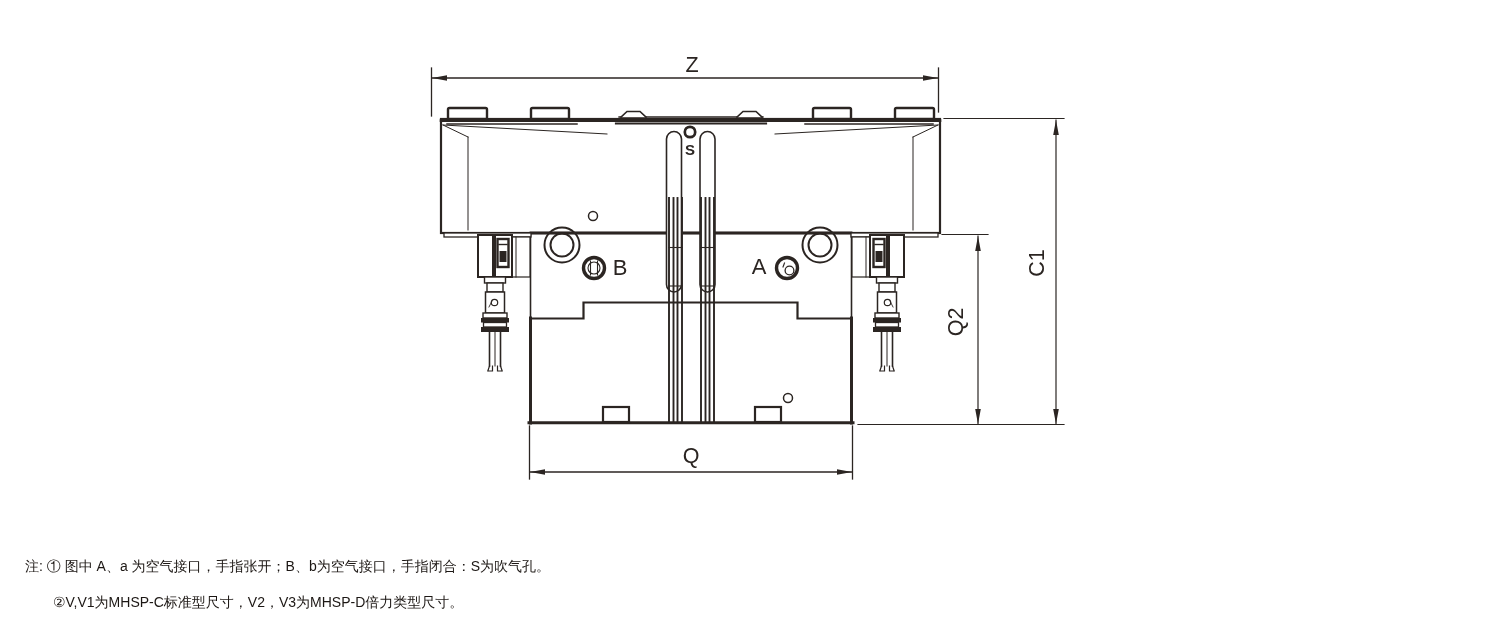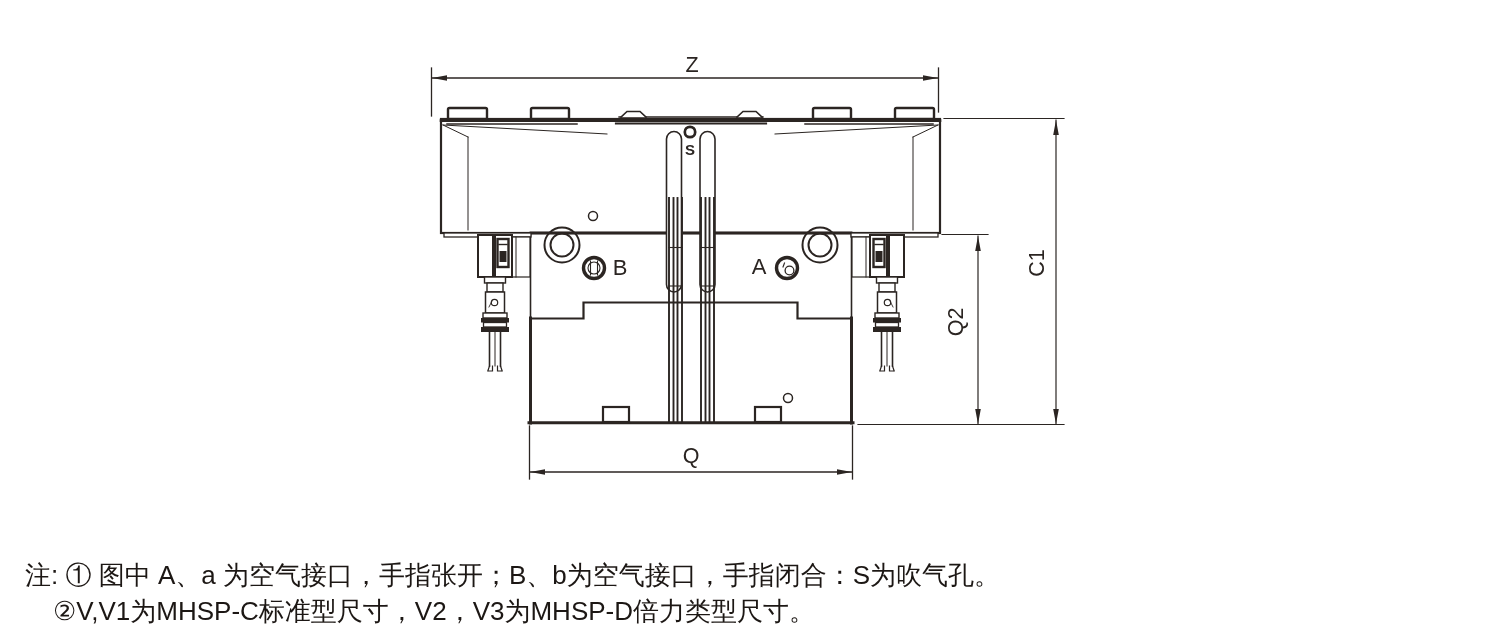--- a/index.html
+++ b/index.html
@@ -1,19 +1,19 @@
 <!DOCTYPE html>
 <html><head>
 <meta charset="utf-8">
 <style>
   html,body{margin:0;padding:0;background:#ffffff;}
   .canvas{position:relative;width:1505px;height:632px;background:#ffffff;overflow:hidden;
           font-family:"Liberation Sans", sans-serif;}
   .canvas svg{position:absolute;left:0;top:0;}
-  .note{position:absolute;color:#1c1714;font-size:26px;white-space:nowrap;
+  .note{position:absolute;color:#1c1714;font-size:14px;white-space:nowrap;
         font-family:"Liberation Sans", sans-serif;}
   .note1{left:25px;top:558px;}
   .note2{left:53px;top:594px;}
   text{font-family:"Liberation Sans", sans-serif;fill:#2b2522;}
   .dimlabel{font-size:21.5px;}
   .portlabel{font-size:22px;}
   .slabel{font-size:15px;font-weight:bold;}
 </style>
 </head>
 <body>

